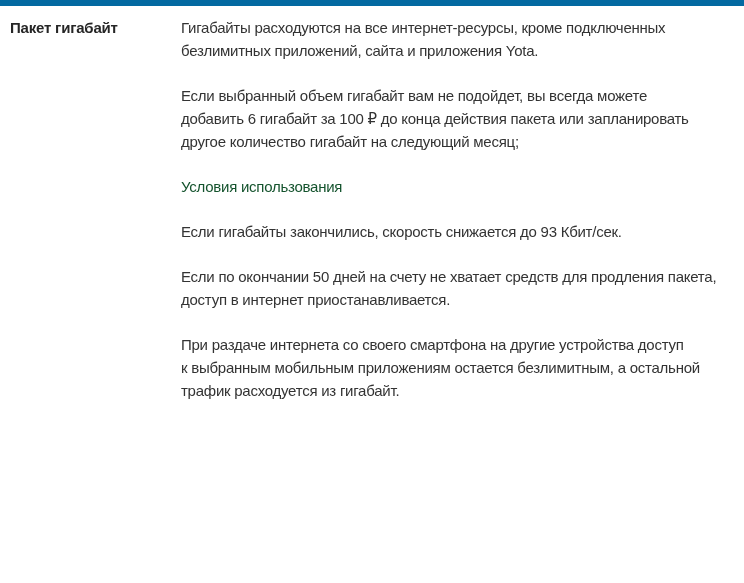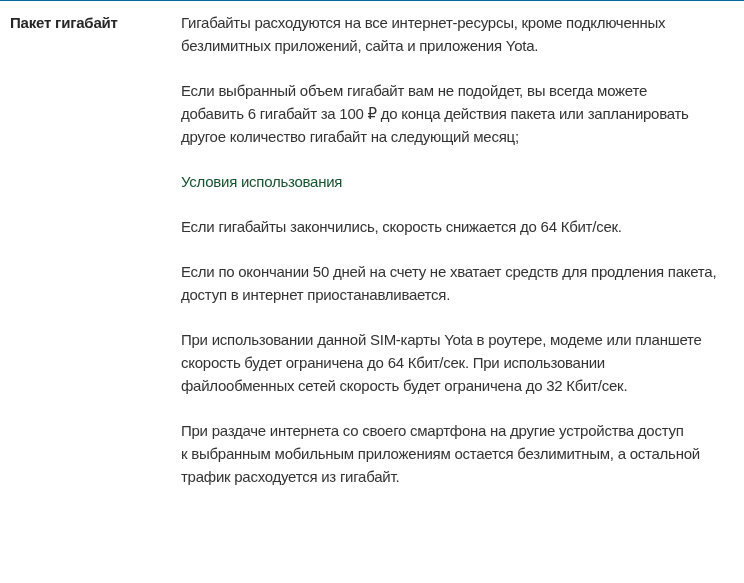--- a/index.html
+++ b/index.html
@@ -12,21 +12,21 @@
     width: 744px;
     height: 583px;
     font-family: "Liberation Sans", "DejaVu Sans", sans-serif;
     overflow: hidden;
   }
   .faq-row {
     display: flex;
     width: 744px;
     height: 583px;
     padding: 10px 0 28px 10px;
-    border-top: 1px solid #0369a1;
+    border-top: 6px solid #0369a1;
     background: #ffffff;
   }
   .faq-row__title-col {
     width: 171px;
     flex-shrink: 0;
   }
   .faq-row__title {
     font-size: 15px;
     line-height: 23px;
     font-weight: 700;
@@ -59,23 +59,20 @@
   <div class="faq-row__title-col">
     <div class="faq-row__title">Пакет гигабайт</div>
   </div>
   <div class="faq-row__content-col">
     <p>Гигабайты расходуются на все интернет-ресурсы, кроме подключенных
 безлимитных приложений, сайта и приложения Yota.</p>
     <p>Если выбранный объем гигабайт вам не подойдет, вы всегда можете
 добавить 6 гигабайт за 100 ₽ до конца действия пакета или запланировать
 другое количество гигабайт на следующий месяц;</p>
     <p class="muted">Условия использования</p>
-    <p>Если гигабайты закончились, скорость снижается до 64 Кбит/сек.</p>
+    <p>Если гигабайты закончились, скорость снижается до 93 Кбит/сек.</p>
     <p>Если по окончании 50 дней на счету не хватает средств для продления пакета,
 доступ в интернет приостанавливается.</p>
-    <p>При использовании данной SIM-карты Yota в роутере, модеме или планшете
-скорость будет ограничена до 64 Кбит/сек. При использовании
-файлообменных сетей скорость будет ограничена до 32 Кбит/сек.</p>
     <p>При раздаче интернета со своего смартфона на другие устройства доступ
 к выбранным мобильным приложениям остается безлимитным, а остальной
 трафик расходуется из гигабайт.</p>
   </div>
 </div>
 
 </body></html>

